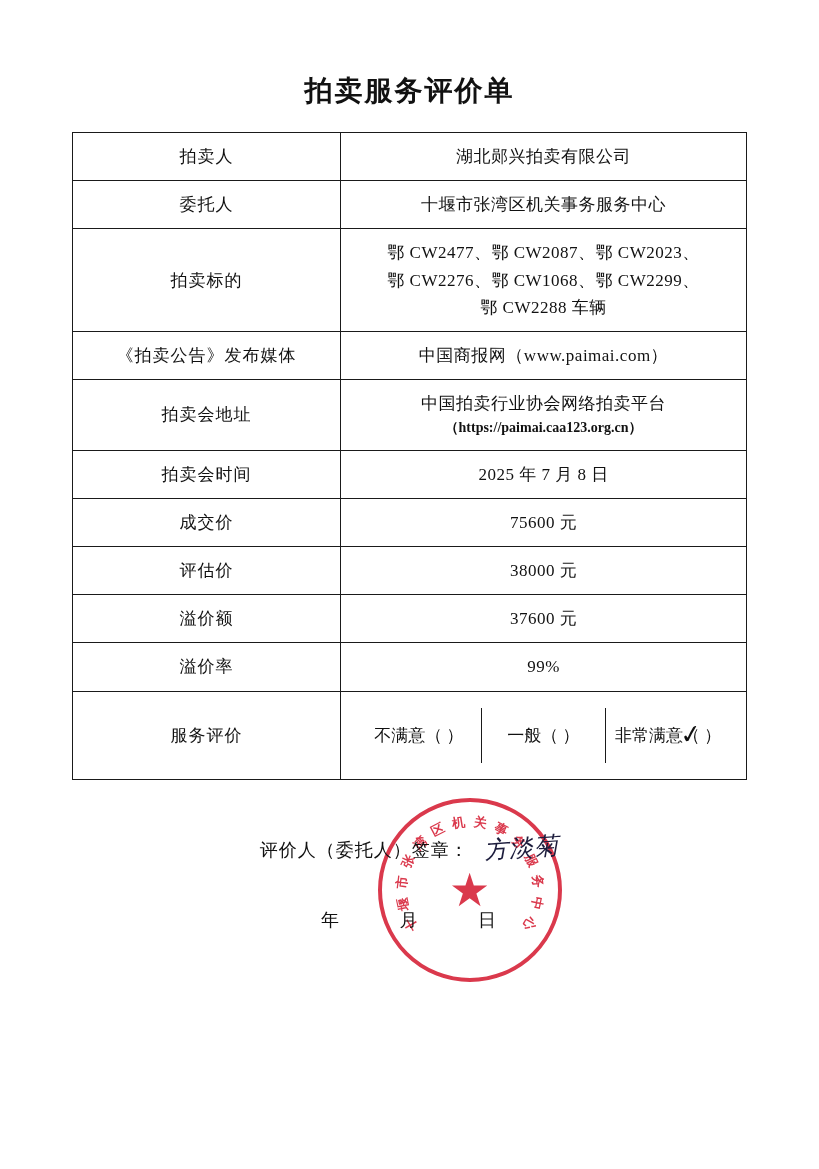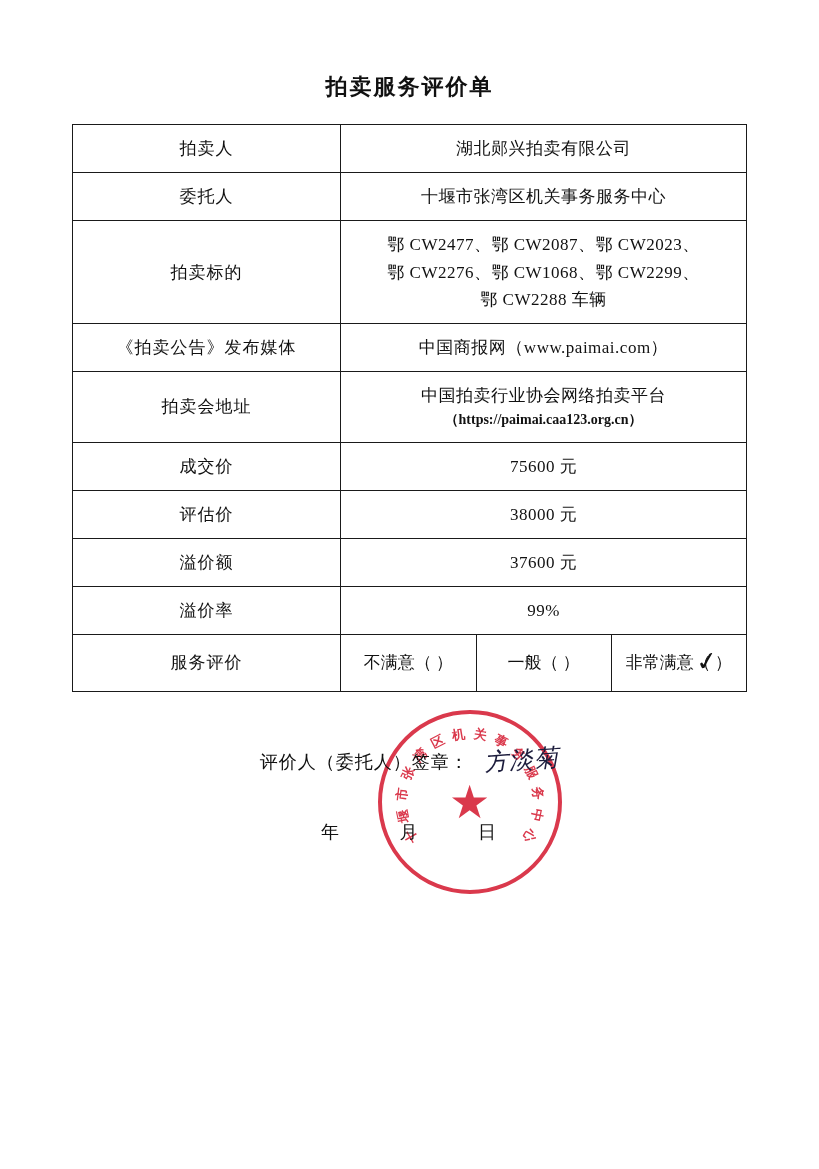--- a/index.html
+++ b/index.html
@@ -15,21 +15,21 @@
     color: #111;
     overflow: hidden;
   }
   .page {
     position: absolute;
     inset: 0;
     padding: 0;
   }
   .doc-title {
     text-align: center;
-    font-size: 22px;
+    font-size: 28px;
     font-weight: bold;
     letter-spacing: 2px;
     margin-top: 72px;
     margin-bottom: 22px;
     font-family: "Liberation Serif", "DejaVu Serif", serif;
   }
   .table-wrap {
     margin: 0 72px;
     position: relative;
   }
@@ -55,21 +55,21 @@
   }
   .value .line {
     display: block;
   }
   .small-url {
     font-size: 14px;
     letter-spacing: 0;
     font-weight: bold;
   }
   .rating-cell {
-    padding: 0 !important;
+    padding: 16px !important;
     border: 1.6px solid #1a1a1a;
   }
   table.rating {
     width: 100%;
     border-collapse: collapse;
     table-layout: fixed;
   }
   table.rating td {
     border: none;
     border-right: 1.6px solid #1a1a1a;
@@ -214,20 +214,26 @@
           <td class="label">《拍卖公告》发布媒体</td>
           <td class="value">
             <span class="line">中国商报网（www.paimai.com）</span>
           </td>
         </tr>
         <tr>
           <td class="label">拍卖会地址</td>
           <td class="value">
             <span class="line">中国拍卖行业协会网络拍卖平台</span>
             <span class="line small-url">（https://paimai.caa123.org.cn）</span>
+          </td>
+        </tr>
+        <tr>
+          <td class="label">拍卖会时间</td>
+          <td class="value">
+            <span class="line">2025 年 7 月 8 日</span>
           </td>
         </tr>
         <tr>
           <td class="label">成交价</td>
           <td class="value">
             <span class="line">75600 元</span>
           </td>
         </tr>
         <tr>
           <td class="label">评估价</td>

